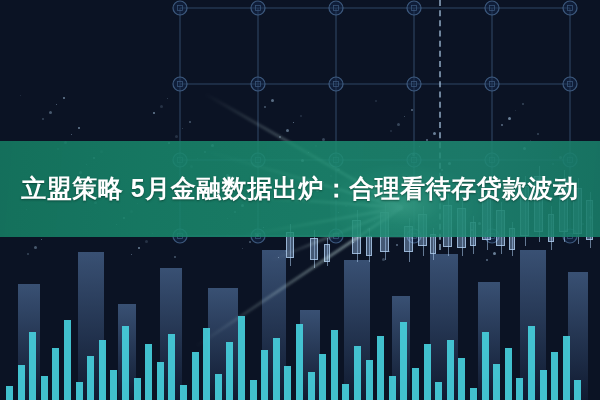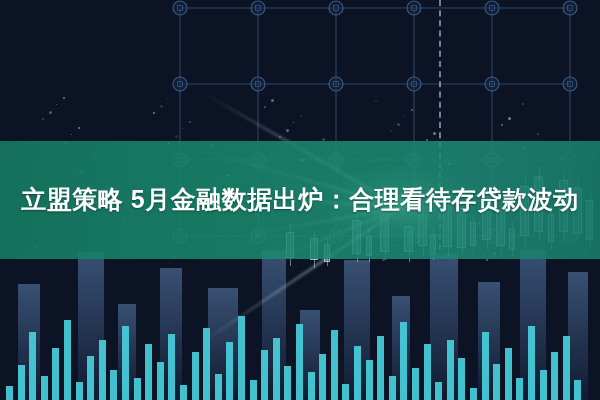--- a/index.html
+++ b/index.html
@@ -112,21 +112,21 @@
     border-radius: 50%;
     background: rgba(190,225,255,0.85);
   }
 
   
   .banner {
     position: absolute;
     left: 0;
     top: 141px;
     width: 600px;
-    height: 118px;
+    height: 96px;
     background: linear-gradient(95deg, rgba(21,122,98,0.90) 0%, rgba(24,133,106,0.88) 25%, rgba(28,140,112,0.86) 52%, rgba(30,135,114,0.88) 78%, rgba(24,124,104,0.90) 100%);
     backdrop-filter: blur(0.5px);
     display: flex;
     flex-direction: row;
     align-items: center;
     justify-content: center;
   }
   .banner-line {
     color: #ffffff;
     font-weight: bold;

